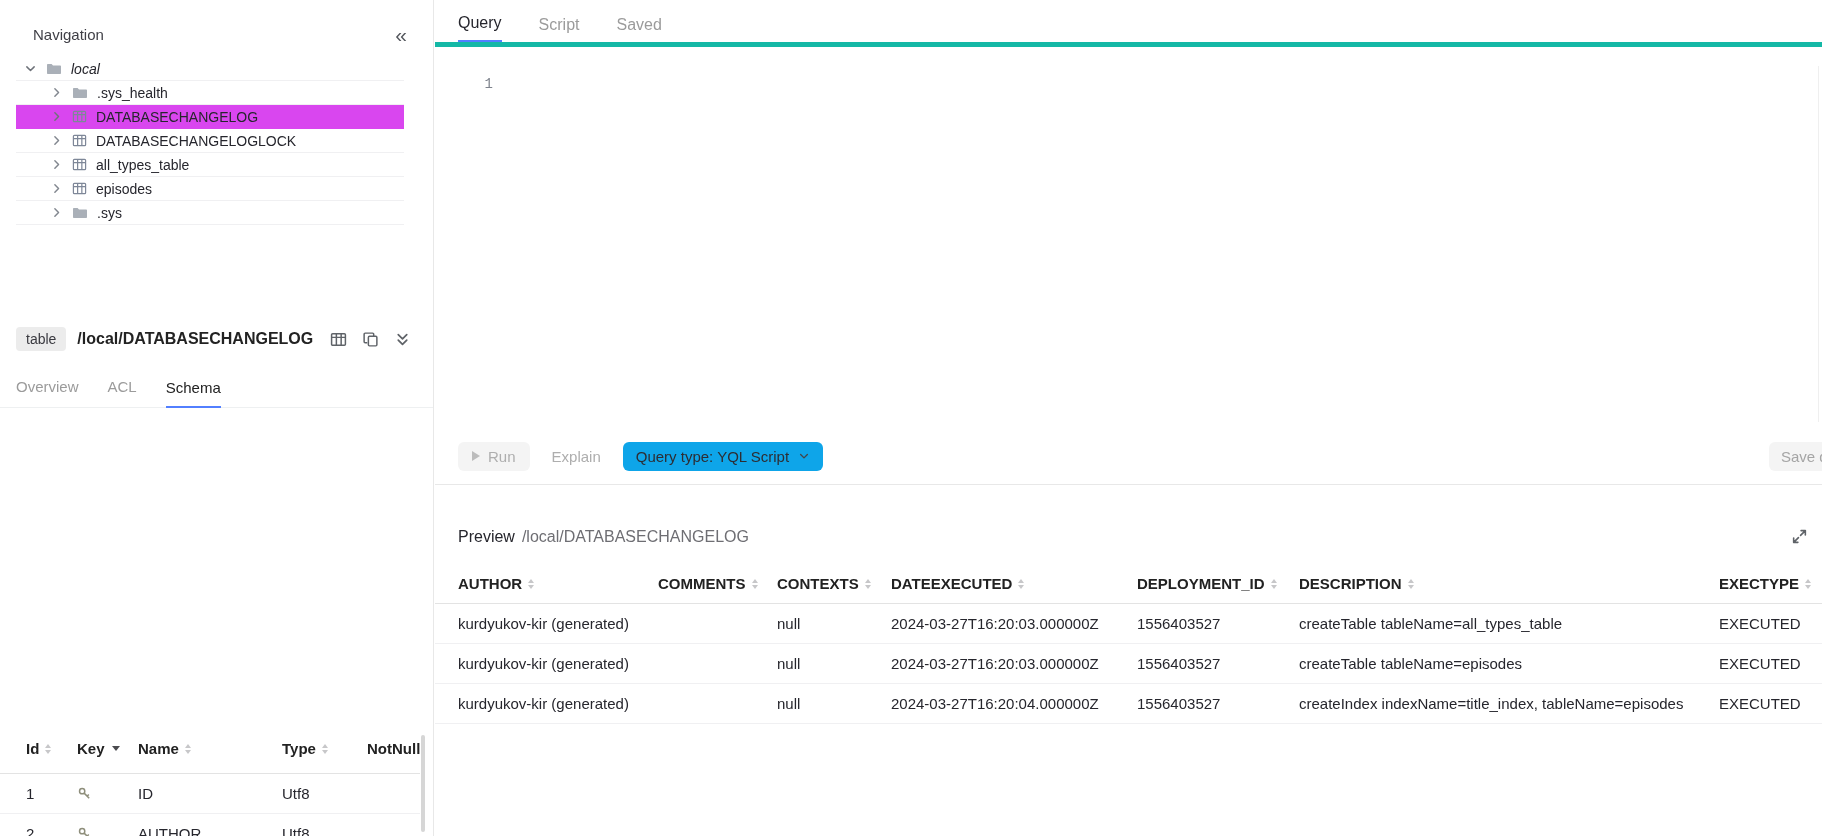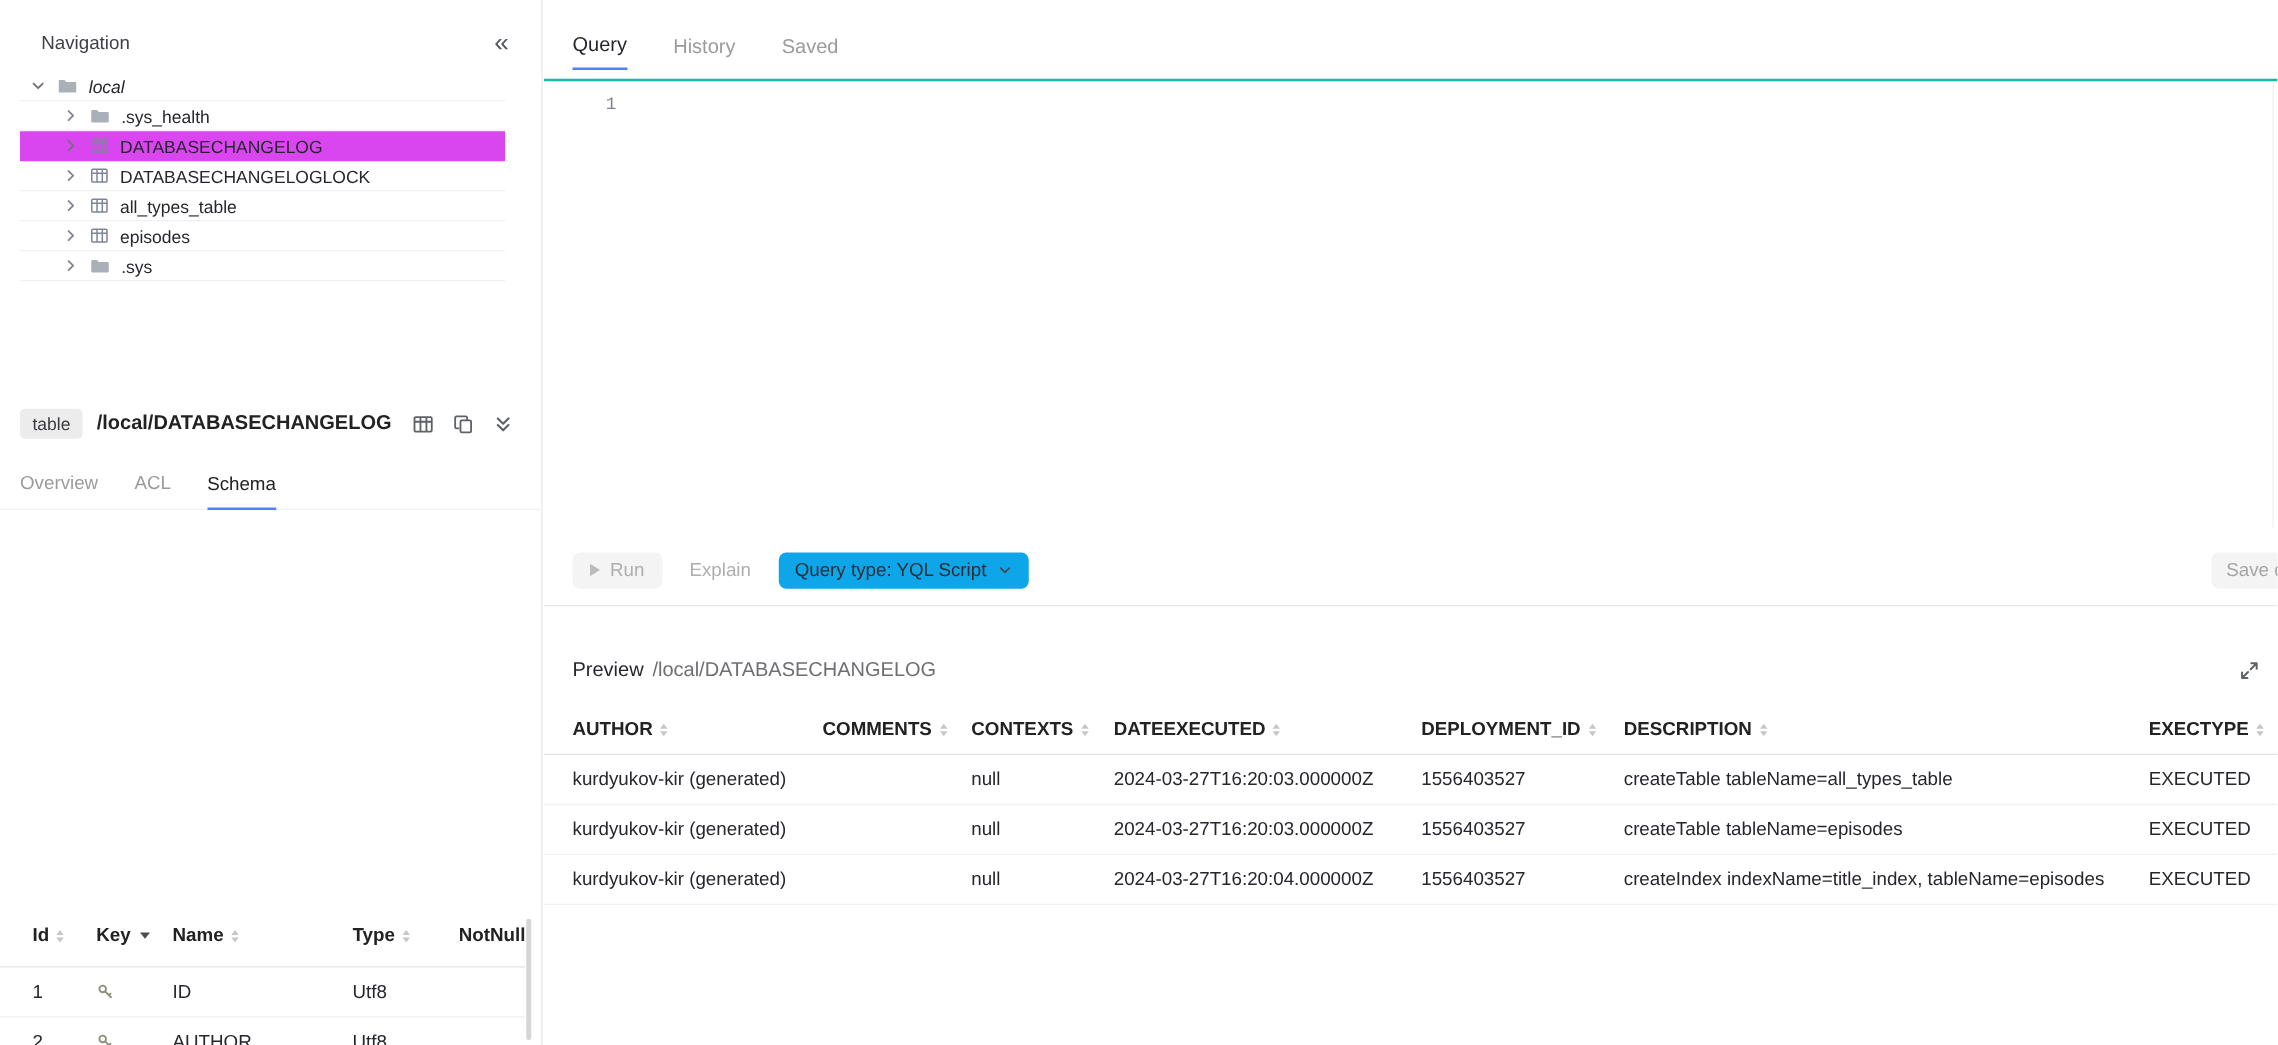--- a/index.html
+++ b/index.html
@@ -47,22 +47,22 @@
   .tri-up   { width:0; height:0; border-left:3.5px solid transparent; border-right:3.5px solid transparent; border-bottom:4px solid #c7c7c9; }
   .tri-down { width:0; height:0; border-left:3.5px solid transparent; border-right:3.5px solid transparent; border-top:4px solid #c7c7c9; }
   .caret-down { width:0; height:0; border-left:4.5px solid transparent; border-right:4.5px solid transparent; border-top:5px solid #4b4b4f; margin-left:7px; }
 
   .scroll-thumb { position:absolute; top:419px; bottom:4px; right:8px; width:4px;
     background:#d6d6d6; border-radius:2px; cursor:pointer; }
 
   
   .right-panel { position:absolute; top:0; left:435px; width:1387px; height:836px; overflow:hidden; }
 
-  .query-tabs { display:flex; gap:37px; padding:20px 0 0 23px; height:65px;
-    border-bottom:2px solid #14b8a6; align-items:center; }
+  .query-tabs { display:flex; gap:37px; padding:20px 0 0 23px; height:47px;
+    border-bottom:5px solid #14b8a6; align-items:flex-end; }
   .q-tab { font-size:16px; color:#9b9b9b; padding-bottom:8px; cursor:pointer; }
   .q-tab.active { color:#26262d; border-bottom:2px solid #527fff; }
 
   .editor { position:absolute; top:66px; left:0; right:0; height:386px; }
   .line-number { position:absolute; top:10px; left:44px; width:14px; text-align:right;
     font-family:"Liberation Mono", monospace; font-size:14px; color:#7d828c; }
   .editor-vline { position:absolute; top:0; right:3px; width:1px; height:356px; background:#efefef; }
 
   .controls { position:absolute; top:428px; left:0; width:100%; height:57px;
     border-bottom:1px solid #e8e8e8; display:flex; align-items:center;
@@ -294,21 +294,21 @@
     </div>
 
     <div class="scroll-thumb"></div>
   </div>
 </aside>
 
 <main class="right-panel">
 
   <div class="query-tabs">
     <span class="q-tab active">Query</span>
-    <span class="q-tab">History</span>
+    <span class="q-tab">Script</span>
     <span class="q-tab">Saved</span>
   </div>
 
   <div class="editor">
     <span class="line-number">1</span>
     <div class="editor-vline"></div>
   </div>
 
   <div class="controls">
     <span class="btn run-btn">

